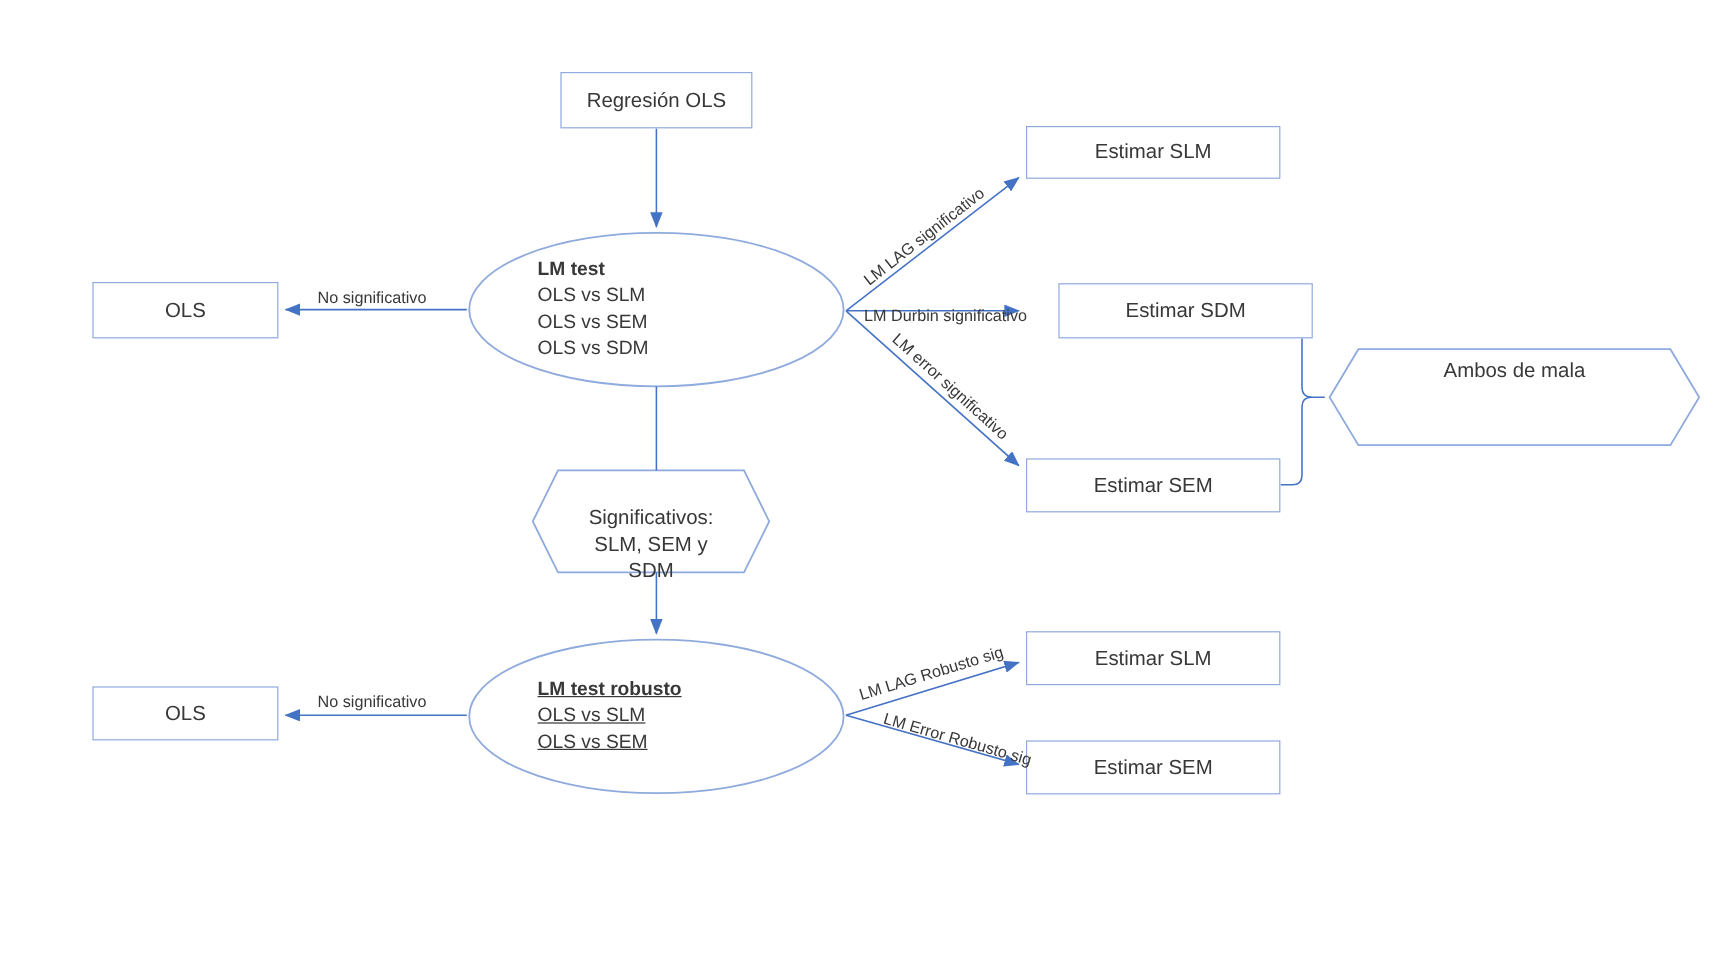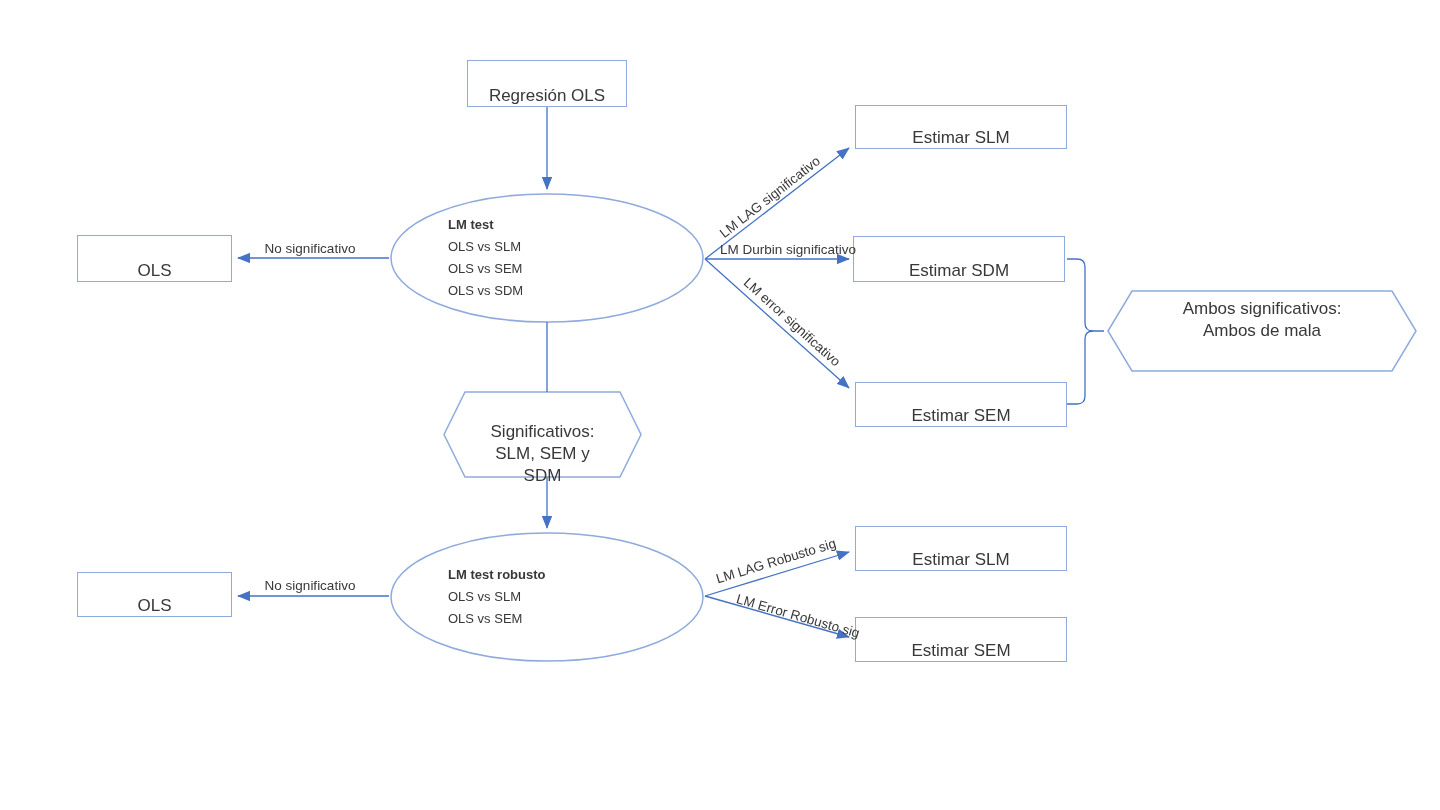--- a/index.html
+++ b/index.html
@@ -23,28 +23,28 @@
   .shape { fill: #ffffff; stroke: var(--shape-border); stroke-width: 1.5; }
   .wire { stroke: var(--connector); stroke-width: 1.3; fill: none; }
   .brace { stroke: var(--connector); stroke-width: 1.3; fill: none; }
   #arrowhead path { fill: var(--connector); }
 
   .box {
     position: absolute;
     border: 1.5px solid var(--shape-border);
     background: #ffffff;
     display: flex;
-    align-items: flex-end;
+    align-items: center;
     justify-content: center;
     font-size: 17px;
     color: var(--text);
   }
   .node-text {
     position: absolute;
-    font-size: 13px;
+    font-size: 16px;
     line-height: 22px;
     color: var(--text);
     white-space: nowrap;
   }
   .node-text .title { font-weight: 700; }
   .hex-text {
     position: absolute;
     font-size: 17px;
     line-height: 22px;
     text-align: center;
@@ -99,21 +99,21 @@
   </div>
 
   <div class="box" style="left:77px; top:235px; width:155px; height:47px;">
     <span>OLS</span>
   </div>
 
   <div class="box" style="left:855px; top:105px; width:212px; height:44px;">
     <span>Estimar SLM</span>
   </div>
 
-  <div class="box" style="left:853px; top:236px; width:212px; height:46px;">
+  <div class="box" style="left:882px; top:236px; width:212px; height:46px;">
     <span>Estimar SDM</span>
   </div>
 
   <div class="box" style="left:855px; top:382px; width:212px; height:45px;">
     <span>Estimar SEM</span>
   </div>
 
   <div class="box" style="left:77px; top:572px; width:155px; height:45px;">
     <span>OLS</span>
   </div>
@@ -126,42 +126,41 @@
     <span>Estimar SEM</span>
   </div>
 
   <div class="node-text" style="left:448px; top:214px;">
     <div class="title">LM test</div>
     <div>OLS vs SLM</div>
     <div>OLS vs SEM</div>
     <div>OLS vs SDM</div>
   </div>
 
-  <div class="node-text" style="left:448px; top:564px;">
+  <div class="node-text" style="left:448px; top:564px;text-decoration:underline;">
     <div class="title">LM test robusto</div>
     <div>OLS vs SLM</div>
     <div>OLS vs SEM</div>
   </div>
 
   <div class="hex-text" style="left:444px; top:401px; width:197px;margin-top:20px;">
     <div>Significativos:</div>
     <div>SLM, SEM y</div>
     <div>SDM</div>
   </div>
 
   <div class="hex-text" style="left:1132px; top:298px; width:260px;">
-    <div>Ambos significativos:</div>
     <div>Ambos de mala</div>
   </div>
 
   <div class="edge-label" style="left:310px; top:248px;">No significativo</div>
 
   <div class="edge-label rot-lag" style="left:770px; top:197px;">LM LAG significativo</div>
 
-  <div class="edge-label" style="left:788px; top:249px;">LM Durbin significativo</div>
+  <div class="edge-label" style="left:788px; top:263px;">LM Durbin significativo</div>
 
   <div class="edge-label rot-err" style="left:792px; top:322px;">LM error significativo</div>
 
   <div class="edge-label" style="left:310px; top:585px;">No significativo</div>
 
   <div class="edge-label rot-lagrob" style="left:776px; top:561px;">LM LAG Robusto sig</div>
 
   <div class="edge-label rot-errrob" style="left:798px; top:616px;">LM Error Robusto sig</div>
 
 </div>

